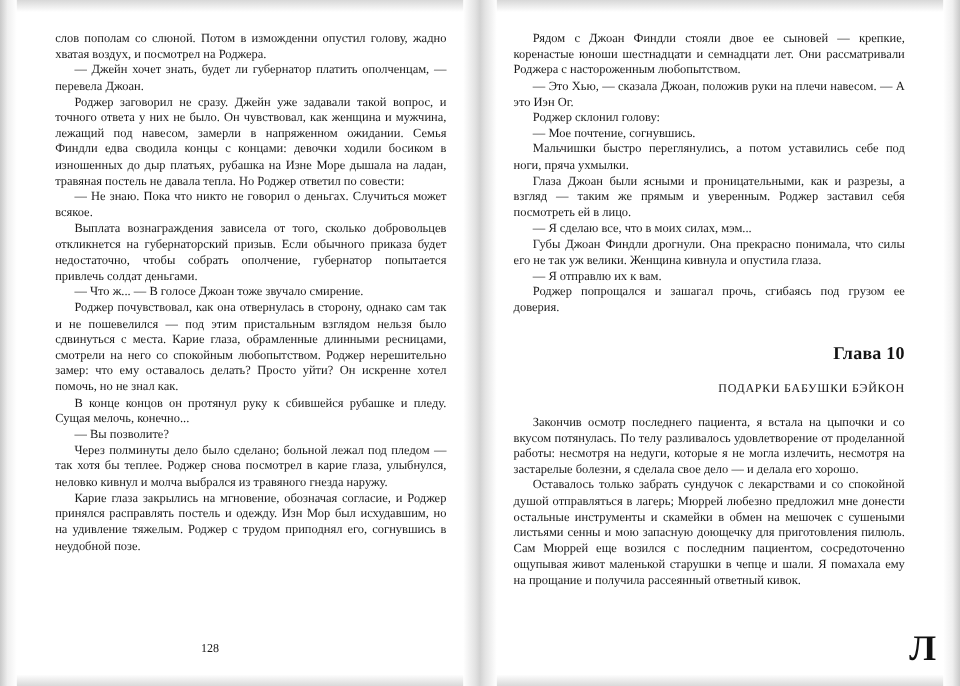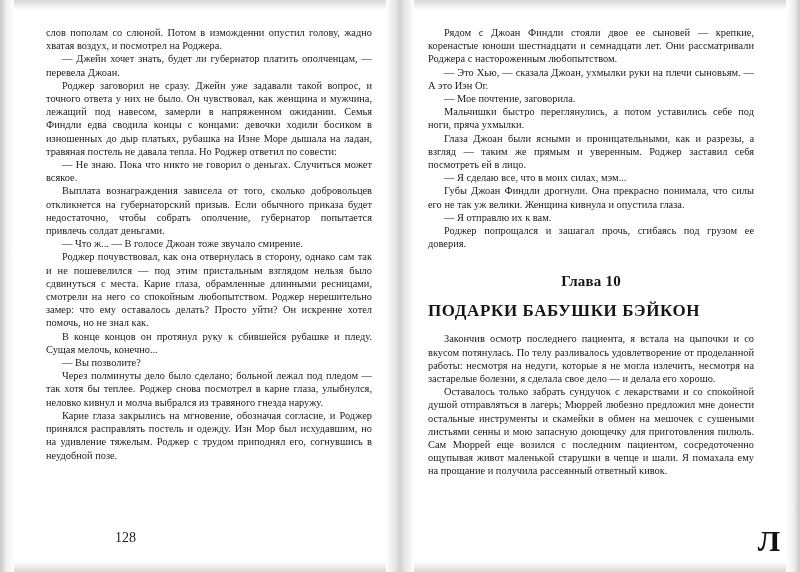--- a/index.html
+++ b/index.html
@@ -88,39 +88,40 @@
   .text-block p.noindent { text-indent: 0; }
 
   .chapter-head {
     margin-top: 22px;
     margin-bottom: 14px;
   }
   .chapter-number {
     font-size: 15px;
     font-weight: bold;
     line-height: 18px;
-    text-align: center;
+    text-align: right;
     color: #141414;
     margin: 0 0 14px 0;
     letter-spacing: 0.2px;
   }
   .chapter-title {
-    font-size: 17px;
-    font-weight: bold;
+    font-size: 10px;
+    font-weight: normal;
     line-height: 14px;
-    text-align: left;
+    text-align: right;
     color: #141414;
     margin: 0 0 12px 0;
     letter-spacing: 0.6px;
   }
   .folio {
     position: absolute;
     bottom: 26px;
-    font-size: 14px;
+    font-size: 10px;
     color: #1a1a1a;
+    text-align: center;
     width: 120px;
   }
   .folio-left  { left: 115px; }
 
   .publisher-mark {
     position: absolute;
     right: 20px;
     bottom: 16px;
     font-family: "Liberation Serif", serif;
     font-size: 30px;
@@ -153,22 +154,23 @@
       <p>— Вы позволите?</p>
       <p>Через полминуты дело было сделано; больной лежал под пледом — так хотя бы теплее. Роджер снова посмотрел в карие глаза, улыбнулся, неловко кивнул и молча выбрался из травяного гнезда наружу.</p>
       <p>Карие глаза закрылись на мгновение, обозначая согласие, и Роджер принялся расправлять постель и одежду. Изн Мор был исхудавшим, но на удивление тяжелым. Роджер с трудом приподнял его, согнувшись в неудобной позе.</p>
     </div>
     <div class="folio folio-left">128</div>
   </div>
 
   <div class="page page-right">
     <div class="text-block">
       <p>Рядом с Джоан Финдли стояли двое ее сыновей — крепкие, коренастые юноши шестнадцати и семнадцати лет. Они рассматривали Роджера с настороженным любопытством.</p>
-      <p>— Это Хью, — сказала Джоан, ухмылки руки на плечи сыновьям. — А это Иэн Ог.</p>
-      <p>— Мое почтение, заговорила.</p>
+      <p>— Это Хью, — сказала Джоан, положив руки на плечи навесом. — А это Иэн Ог.</p>
+      <p>Роджер склонил голову:</p>
+      <p>— Мое почтение, согнувшись.</p>
       <p>Мальчишки быстро переглянулись, а потом уставились себе под ноги, пряча ухмылки.</p>
       <p>Глаза Джоан были ясными и проницательными, как и разрезы, а взгляд — таким же прямым и уверенным. Роджер заставил себя посмотреть ей в лицо.</p>
       <p>— Я сделаю все, что в моих силах, мэм...</p>
       <p>Губы Джоан Финдли дрогнули. Она прекрасно понимала, что силы его не так уж велики. Женщина кивнула и опустила глаза.</p>
       <p>— Я отправлю их к вам.</p>
       <p>Роджер попрощался и зашагал прочь, сгибаясь под грузом ее доверия.</p>
     </div>
 
     <div class="chapter-head">
       <div class="chapter-number">Глава 10</div>

